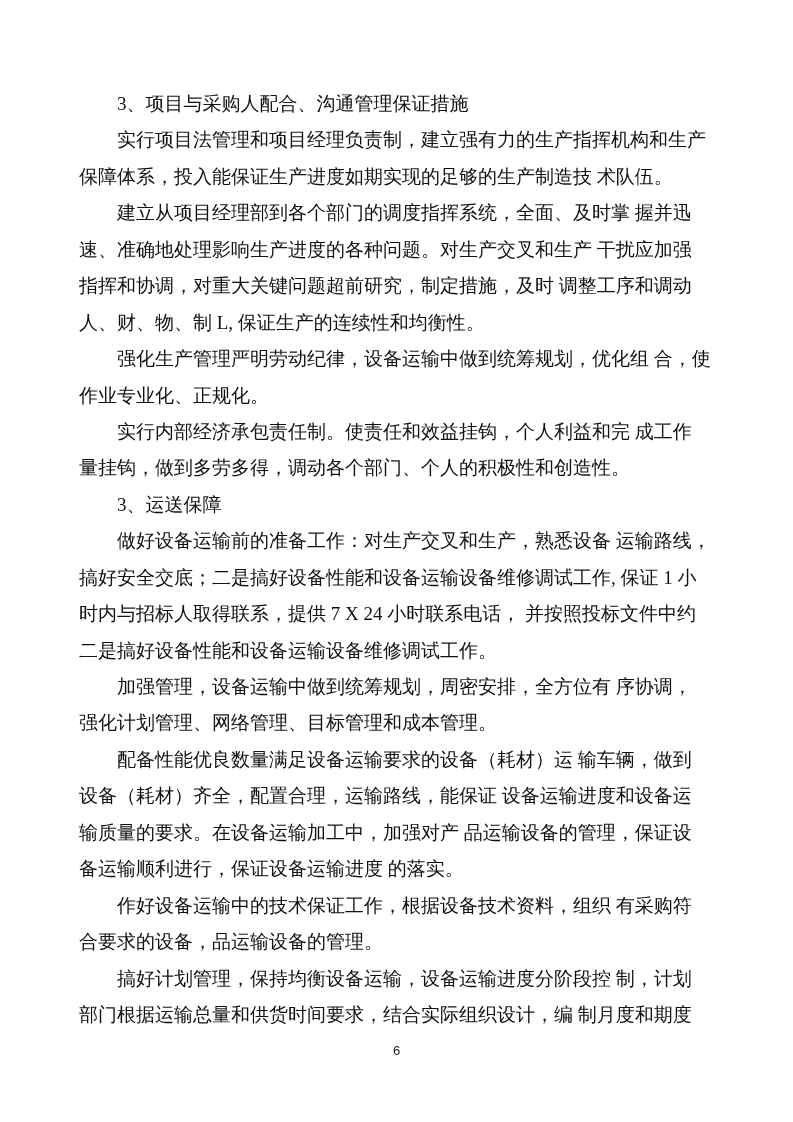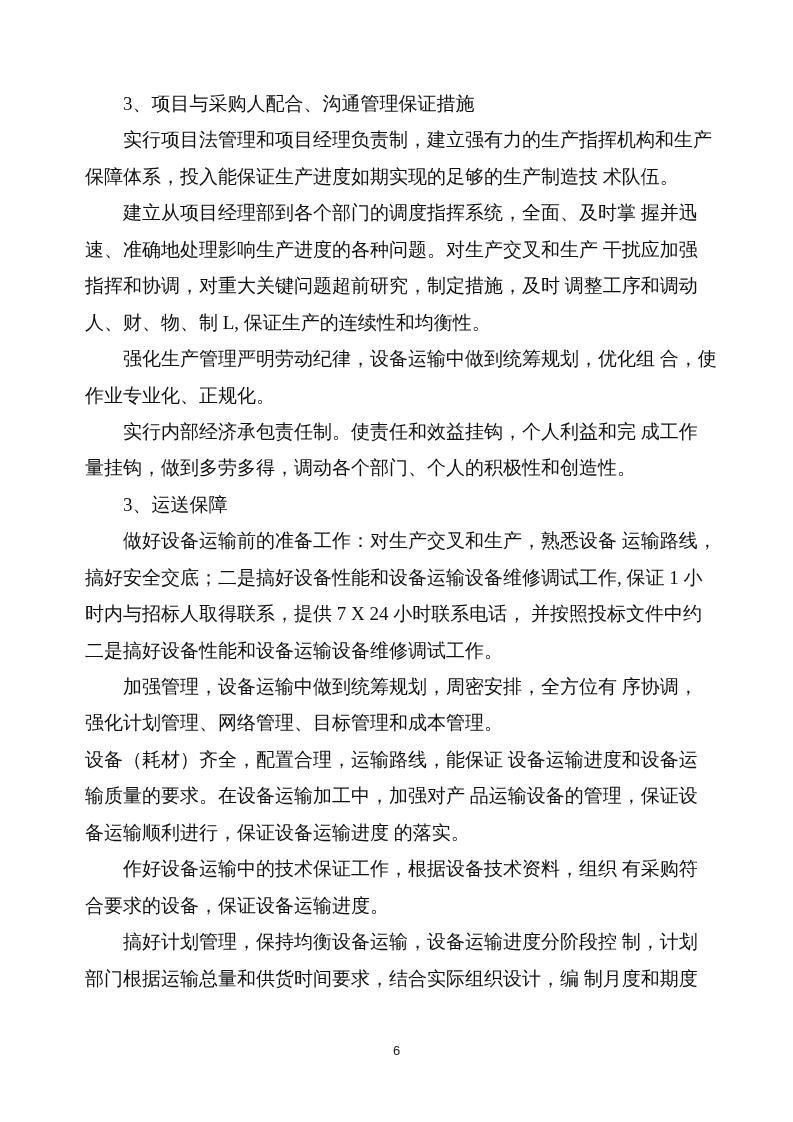--- a/index.html
+++ b/index.html
@@ -11,21 +11,21 @@
     position: relative;
     width: 793px;
     height: 1122px;
     background: #ffffff;
     overflow: hidden;
     font-family: "Liberation Serif", "DejaVu Serif", serif;
     color: #111111;
   }
   .doc-body {
     position: absolute;
-    left: 85px;
+    left: 79px;
     top: 86px;
     width: 640px;
   }
   .line {
     height: 36.45px;
     line-height: 36.45px;
     font-size: 19px;
     white-space: pre;
     text-align: left;
     color: #111111;
@@ -62,25 +62,26 @@
     <div class="line">作业专业化、正规化。</div>
     <div class="line indent">实行内部经济承包责任制。使责任和效益挂钩，个人利益和完 成工作</div>
     <div class="line">量挂钩，做到多劳多得，调动各个部门、个人的积极性和创造性。</div>
     <div class="line indent">3、运送保障</div>
     <div class="line indent">做好设备运输前的准备工作：对生产交叉和生产，熟悉设备 运输路线，</div>
     <div class="line">搞好安全交底；二是搞好设备性能和设备运输设备维修调试工作, 保证 1 小</div>
     <div class="line">时内与招标人取得联系，提供 7 X 24 小时联系电话， 并按照投标文件中约</div>
     <div class="line">二是搞好设备性能和设备运输设备维修调试工作。</div>
     <div class="line indent">加强管理，设备运输中做到统筹规划，周密安排，全方位有 序协调，</div>
     <div class="line">强化计划管理、网络管理、目标管理和成本管理。</div>
+    <div class="line indent">配备性能优良数量满足设备运输要求的设备（耗材）运 输车辆，做到</div>
     <div class="line">设备（耗材）齐全，配置合理，运输路线，能保证 设备运输进度和设备运</div>
     <div class="line">输质量的要求。在设备运输加工中，加强对产 品运输设备的管理，保证设</div>
     <div class="line">备运输顺利进行，保证设备运输进度 的落实。</div>
     <div class="line indent">作好设备运输中的技术保证工作，根据设备技术资料，组织 有采购符</div>
-    <div class="line">合要求的设备，保证设备运输进度。</div>
+    <div class="line">合要求的设备，品运输设备的管理。</div>
     <div class="line indent">搞好计划管理，保持均衡设备运输，设备运输进度分阶段控 制，计划</div>
     <div class="line">部门根据运输总量和供货时间要求，结合实际组织设计，编 制月度和期度</div>
   </div>
 
   <div class="page-footer">
     <span class="page-number">6</span>
   </div>
 </div>
 
 </body></html>

